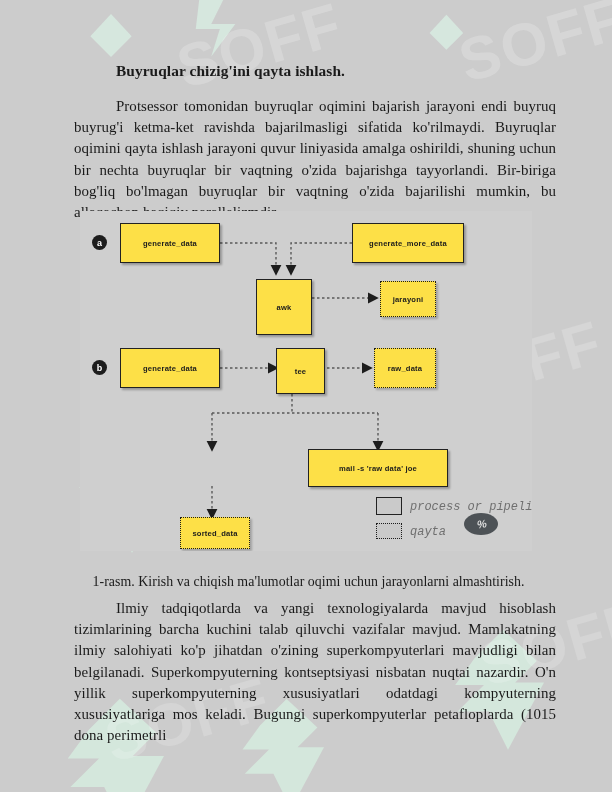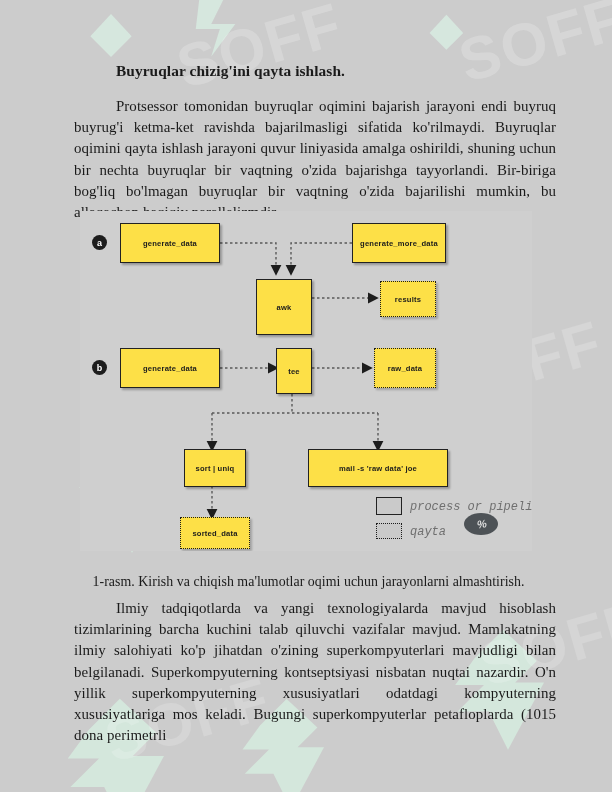--- a/index.html
+++ b/index.html
@@ -271,28 +271,27 @@
             <path d="M298,202 L298,238" marker-end="url(#ah)"></path>
 
             <path d="M132,275 L132,306" marker-end="url(#ah)"></path>
           </g>
         </svg>
 
         <div class="marker" style="left:12px; top:24px;">a</div>
         <div class="marker" style="left:12px; top:149px;">b</div>
 
         <div class="node process" style="left:40px; top:12px; width:100px; height:40px;">generate_data</div>
-        <div class="node process" style="left:272px; top:12px; width:94px; height:40px;">generate_more_data</div>
+        <div class="node process" style="left:272px; top:12px; width:112px; height:40px;">generate_more_data</div>
         <div class="node process" style="left:176px; top:68px; width:56px; height:56px;">awk</div>
-        <div class="node file" style="left:300px; top:70px; width:56px; height:36px;">results</div>
+        <div class="node file" style="left:300px; top:70px; width:56px; height:36px;">jarayoni</div>
 
         <div class="node process" style="left:40px; top:137px; width:100px; height:40px;">generate_data</div>
-        <div class="node process" style="left:196px; top:137px; width:36px; height:46px;">tee</div>
+        <div class="node process" style="left:196px; top:137px; width:49px; height:46px;">tee</div>
         <div class="node file" style="left:294px; top:137px; width:62px; height:40px;">raw_data</div>
-        <div class="node process" style="left:104px; top:238px; width:62px; height:38px;">sort | uniq</div>
         <div class="node process" style="left:228px; top:238px; width:140px; height:38px;">mail -s 'raw data' joe</div>
         <div class="node file" style="left:100px; top:306px; width:70px; height:32px;">sorted_data</div>
 
         <div class="legend-box proc" style="left:296px; top:286px; width:26px; height:18px;"></div>
         <div class="legend-label" style="left:330px; top:289px;">process or pipeline</div>
         <div class="legend-box file" style="left:296px; top:312px; width:26px; height:16px;"></div>
         <div class="legend-label" style="left:330px; top:314px;">qayta</div>
         <div class="legend-blob" style="left:384px; top:302px;">
           <span class="slash">%</span>
         </div>

